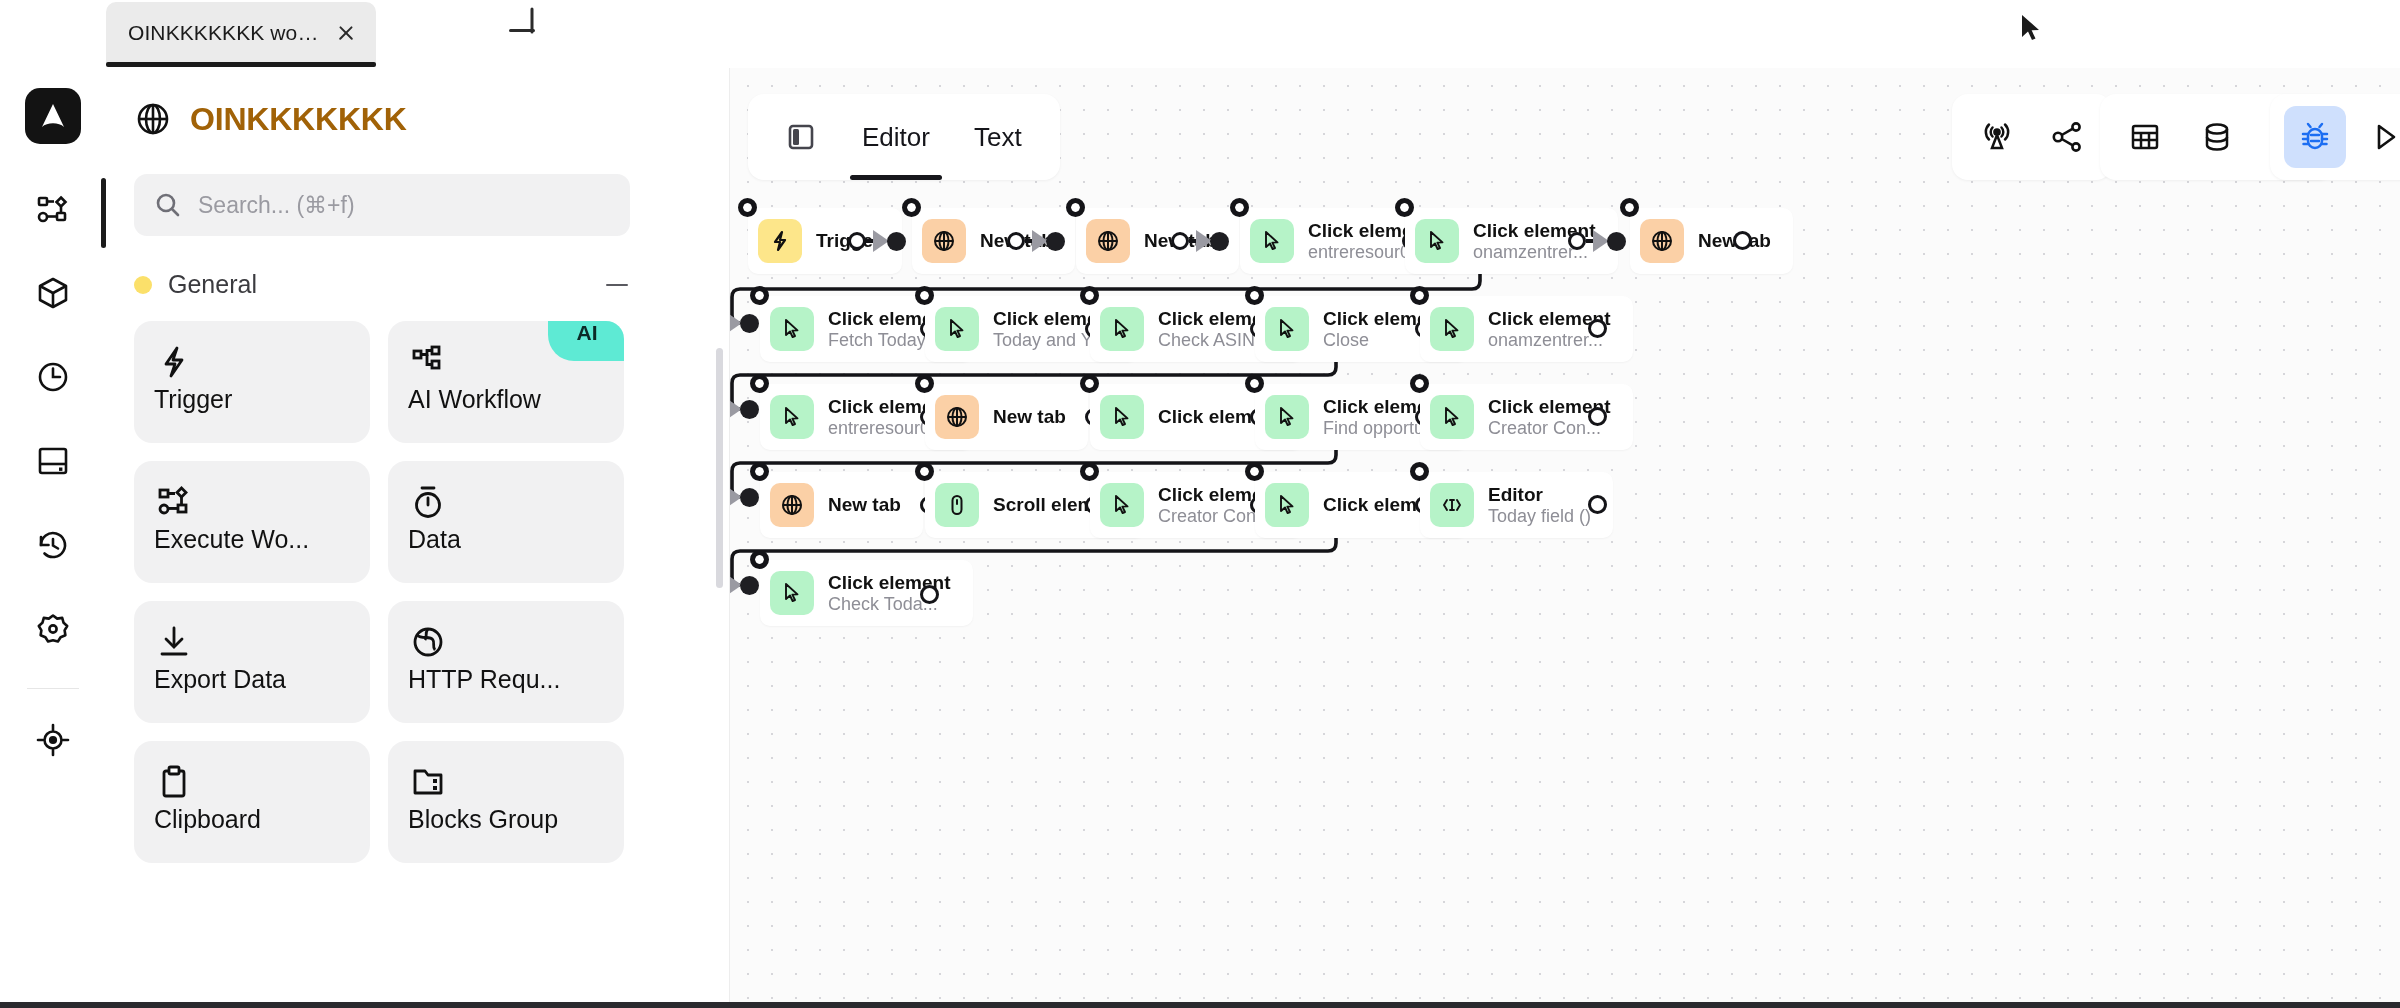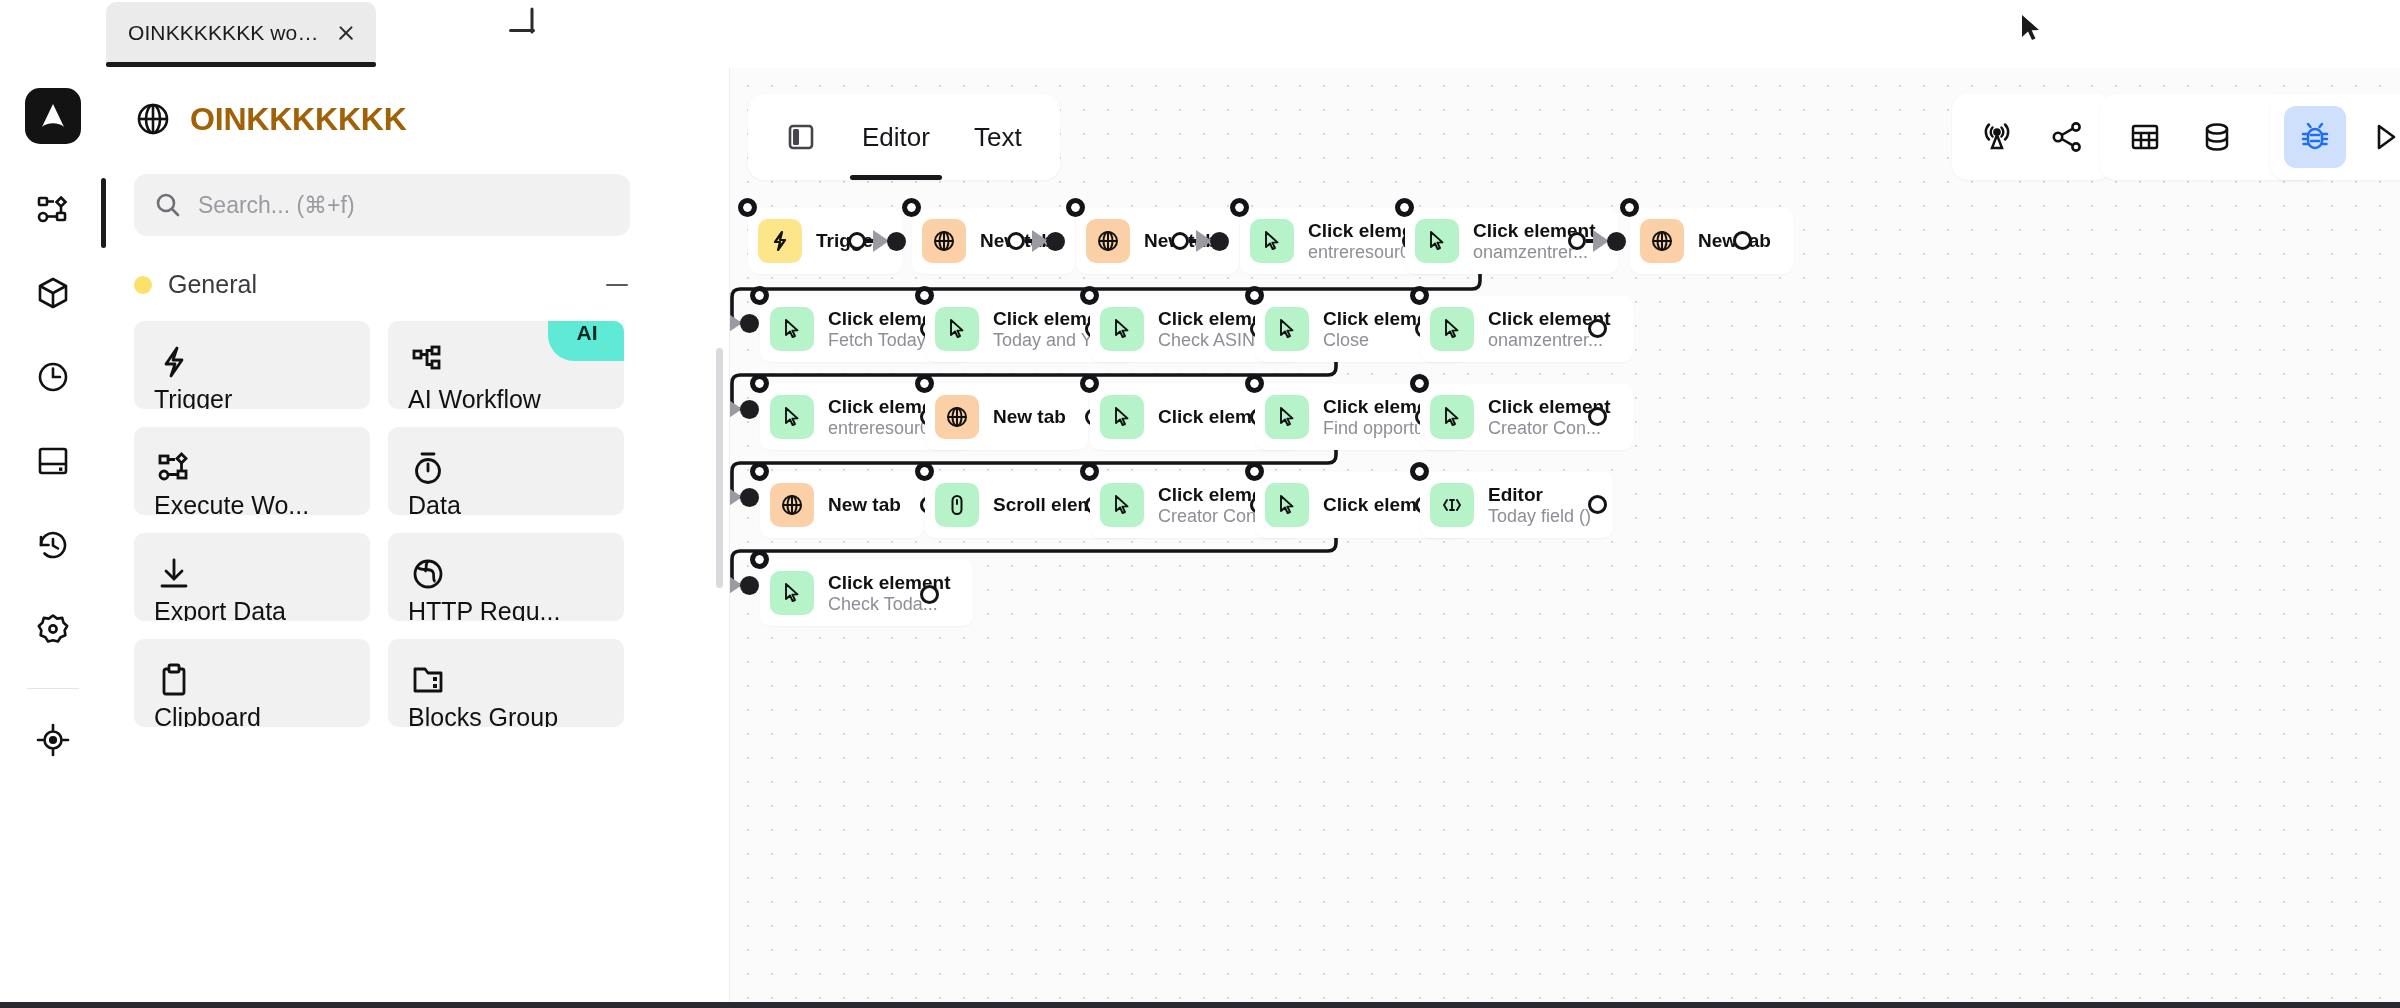--- a/index.html
+++ b/index.html
@@ -120,21 +120,21 @@
     content: ""; position: absolute; left: 2px; top: 12px;
     width: 22px; height: 2.6px; background: #5a5a60; border-radius: 2px;
   }
 
   .cards {
     margin: 22px 0 0 28px; width: 502px;
     display: grid; grid-template-columns: 236px 236px; gap: 18px 18px;
   }
   .card {
     position: relative;
-    height: 88px; background: #f1f1f2; border-radius: 10px;
+    height: 122px; background: #f1f1f2; border-radius: 18px;
     padding: 18px 18px 0 20px; cursor: grab; overflow: hidden;
   }
   .card-icon { height: 46px; display: flex; align-items: center; }
   .card-label {
     margin-top: 6px; font-size: 25px; color: #111; white-space: nowrap;
     overflow: hidden;
   }
   .card-badge {
     position: absolute; right: -16px; top: -4px;
     width: 92px; height: 44px; background: #5eead4;

